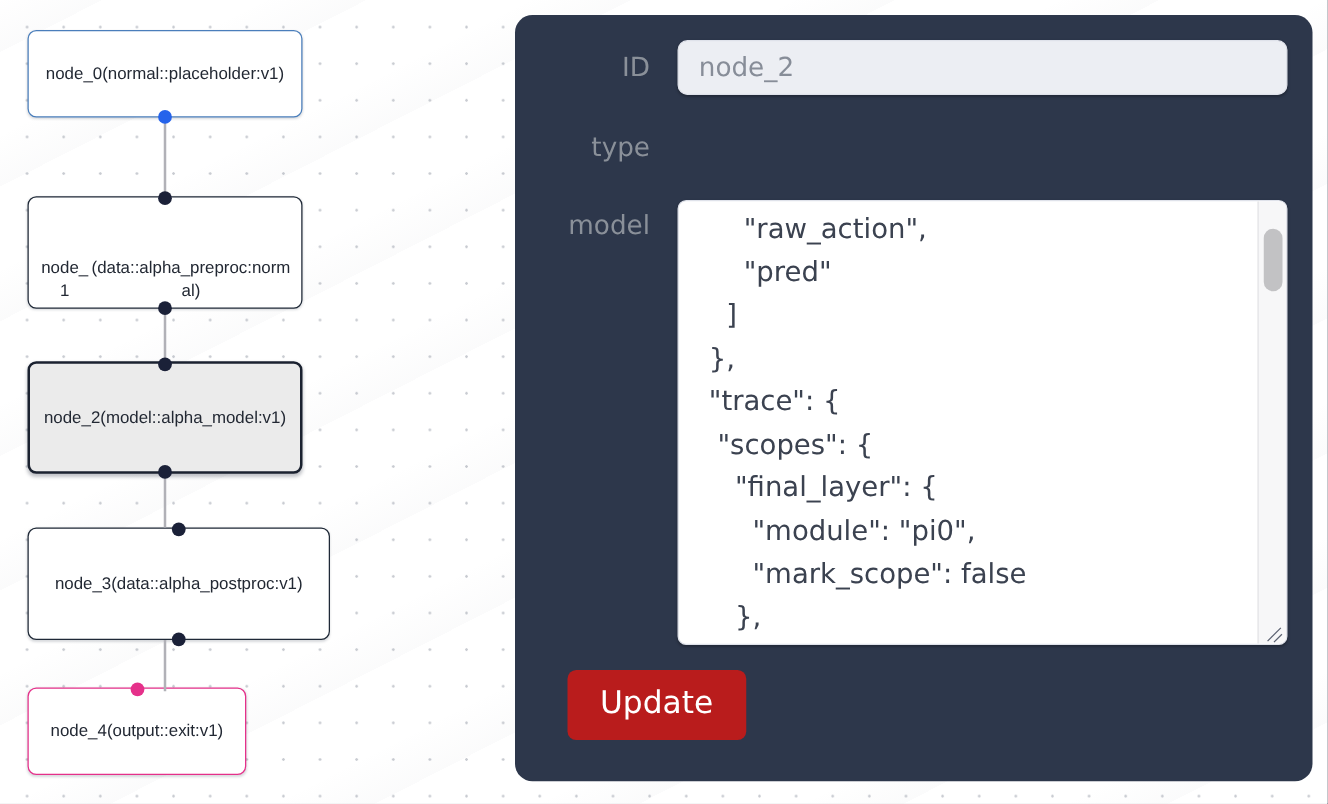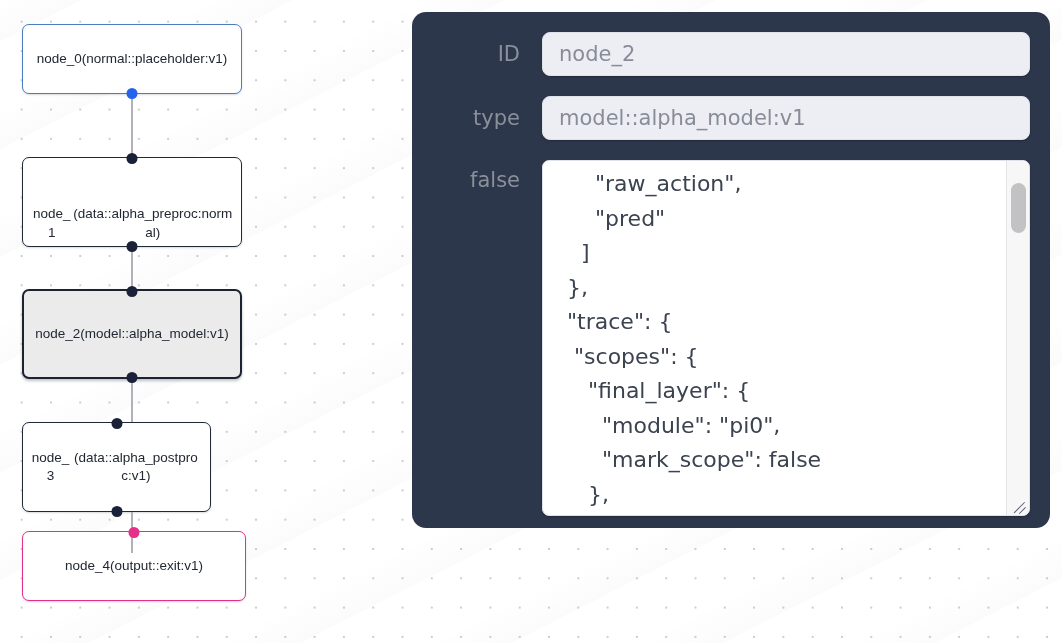--- a/index.html
+++ b/index.html
@@ -127,21 +127,21 @@
     border-bottom: 13px solid transparent;
     border-left: 19px solid #6f7277;
   }
 
   
   .config-panel {
     position: absolute;
     left: 412px;
     top: 12px;
     width: 638px;
-    height: 516px;
+    height: 613px;
     background: #2d374b;
     border-radius: 14px;
     box-sizing: border-box;
     padding: 20px 20px 0 20px;
     overflow: hidden;
     z-index: 10;
   }
 
   .form-row {
     display: flex;
@@ -277,49 +277,48 @@
       <span class="handle bottom"></span>
     </div>
 
     <div class="node is-selected" style="left:22px;top:289px;width:220px;height:90px;">
       <span class="nline">node_2</span>
       <span class="nline">(model::alpha_model:v1)</span>
       <span class="handle top"></span>
       <span class="handle bottom"></span>
     </div>
 
-    <div class="node" style="left:22px;top:422px;width:189px;height:90px;">
+    <div class="node" style="left:22px;top:422px;width:242px;height:90px;">
       <span class="nline">node_3</span>
       <span class="nline">(data::alpha_postproc:v1)</span>
       <span class="handle top"></span>
       <span class="handle bottom"></span>
     </div>
 
-    <div class="node is-output" style="left:22px;top:531px;width:224px;height:70px;">
+    <div class="node is-output" style="left:22px;top:550px;width:175px;height:70px;">
       <span class="nline">node_4</span>
       <span class="nline">(output::exit:v1)</span>
       <span class="handle top pink"></span>
     </div>
 
   </div>
 
   <div class="config-panel">
 
     <div class="form-row">
       <div class="form-label">ID</div>
       <div class="text-input">node_2</div>
     </div>
 
     <div class="form-row">
       <div class="form-label">type</div>
-      <div class="text-input">model::alpha_model:v1</div>
     </div>
 
     <div class="form-row">
-      <div class="form-label for-textarea">false</div>
+      <div class="form-label for-textarea">model</div>
       <div class="textarea-wrap">
         <div class="textarea-content">      "raw_action",
       "pred"
     ]
   },
   "trace": {
    "scopes": {
      "final_layer": {
        "module": "pi0",
        "mark_scope": false

